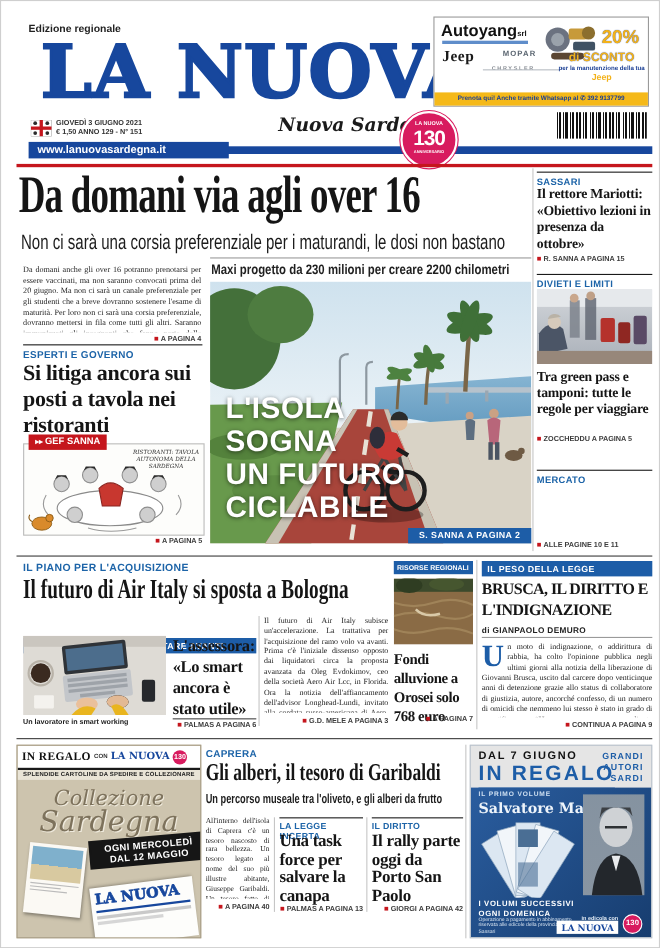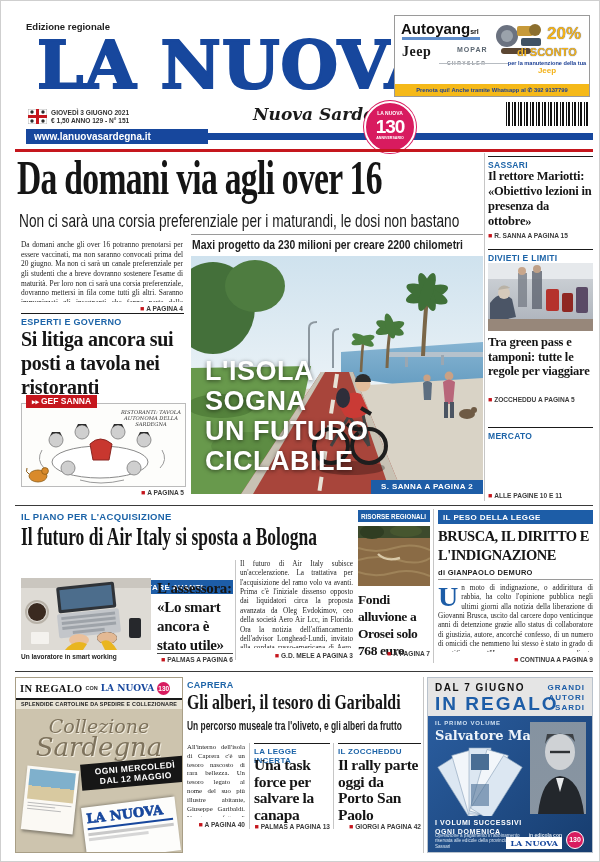--- a/index.html
+++ b/index.html
@@ -384,21 +384,21 @@
   </div>
   <div class="abs body-txt" style="left:186px;top:742px;width:58px;height:74px;overflow:hidden;font-size:6.8px;">All'interno dell'isola di Caprera c'è un tesoro nascosto di rara bellezza. Un tesoro legato al nome del suo più illustre abitante, Giuseppe Garibaldi. Un tesoro fatto di alberi monumentali. Come l'ulivastro che il Generale, abile e appassionato agricoltore, contribuì a valorizzare con il suo lavoro. Un patrimonio su cui si ragiona per promuoverne il recupero.</div>
   <div class="abs byline" style="left:186px;top:820px;width:58px;">A PAGINA 40</div>
 
   <div class="abs vline" style="left:248px;top:742px;height:86px;"></div>
   <div class="abs kicker rule-top" style="left:253px;top:742px;width:76px;font-size:8px;">LA LEGGE INCERTA</div>
   <div class="abs hl" style="left:253px;top:756px;width:76px;font-size:15.5px;line-height:16.5px;letter-spacing:-.3px;">Una task force per salvare la canapa</div>
   <div class="abs byline" style="left:253px;top:822px;width:76px;">PALMAS A PAGINA 13</div>
 
   <div class="abs vline" style="left:332px;top:742px;height:86px;"></div>
-  <div class="abs kicker rule-top" style="left:337px;top:742px;width:83px;font-size:8px;">IL ZOCCHEDDU</div>
+  <div class="abs kicker rule-top" style="left:337px;top:742px;width:83px;font-size:8px;">IL DIRITTO</div>
   <div class="abs hl" style="left:337px;top:756px;width:83px;font-size:15.5px;line-height:16.5px;letter-spacing:-.3px;">Il rally parte oggi da Porto San Paolo</div>
   <div class="abs byline" style="left:337px;top:822px;width:83px;">GIORGI A PAGINA 42</div>
 
   <div class="abs vline" style="left:422px;top:676px;height:176px;"></div>
   <div class="abs" style="left:426px;top:676px;width:166px;height:176px;background:#e5e5e5;border:1px solid #b9c2cc;box-sizing:border-box;overflow:hidden;">
     <div style="position:relative;height:38px;">
       <div style="position:absolute;left:7px;top:4px;font:700 10px 'Liberation Sans',sans-serif;color:#111;letter-spacing:1.5px;">DAL 7 GIUGNO</div>
       <div style="position:absolute;left:7px;top:15px;font:900 19px 'Liberation Sans',sans-serif;color:#1d5da7;letter-spacing:2px;border-bottom:2px solid #1d5da7;padding-bottom:1px;">IN REGALO</div>
       <div style="position:absolute;right:7px;top:5px;text-align:right;font:700 8px/10px 'Liberation Sans',sans-serif;color:#1d5da7;letter-spacing:1px;">
         <div>GRANDI</div>

